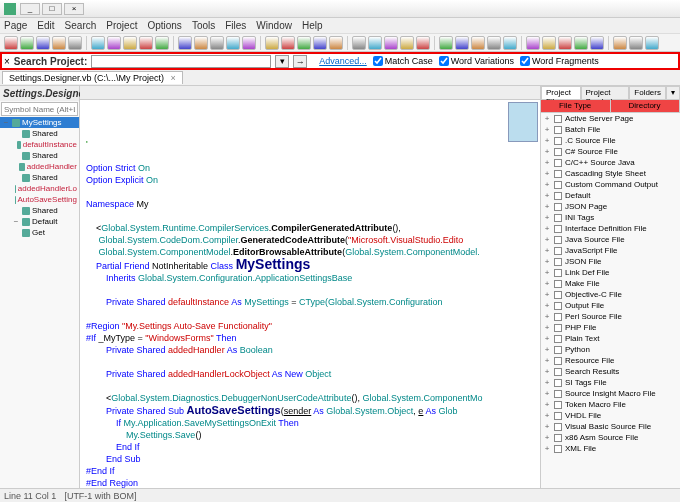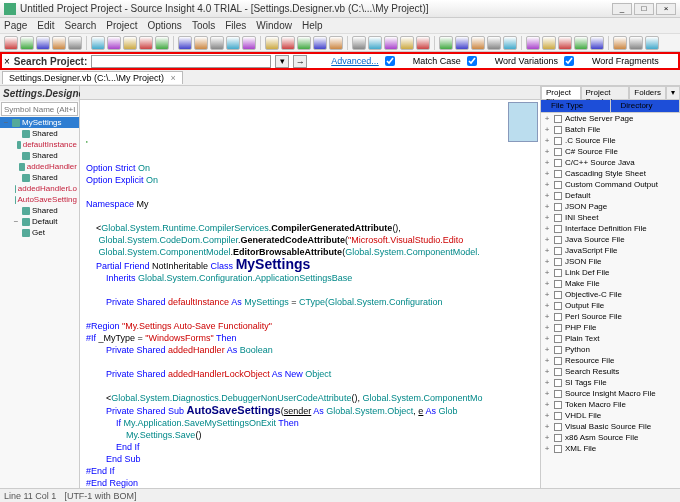--- a/index.html
+++ b/index.html
@@ -11,22 +11,22 @@
 .winbtn { width: 20px; height: 12px; background: #eee; border: 1px solid #bbb; text-align: center; line-height: 10px; font-size: 8px; }
 .menubar { height: 16px; background: #f0f0f0; display: flex; align-items: center; padding: 0 4px; gap: 10px; font-size: 10px; border-bottom: 1px solid #ddd; }
 .menubar span { color: #333; }
 .toolbar { height: 18px; background: #f4f4f4; border-bottom: 1px solid #ccc; display: flex; align-items: center; padding: 0 4px; gap: 2px; }
 .tbtn { width: 14px; height: 14px; background: linear-gradient(#fff,#ddd); border: 1px solid #bbb; border-radius: 2px; }
 .tsep { width: 1px; height: 14px; background: #ccc; margin: 0 2px; }
 .searchrow { height: 18px; background: #fff; border: 2px solid #e00; display: flex; align-items: center; padding: 0 2px; gap: 4px; }
 .searchlbl { font-size: 10px; color: #333; font-weight: bold; }
 .searchinput { flex: 0 0 180px; height: 13px; border: 1px solid #999; font-size: 10px; padding: 0 2px; }
 .searchctl { width: 14px; height: 13px; background: #eee; border: 1px solid #999; text-align: center; line-height: 11px; font-size: 9px; }
-.searchopts { display: flex; align-items: center; gap: 6px; margin-left: 20px; font-size: 9px; justify-content: space-between; }
-.searchopts label { display: flex; align-items: center; gap: 18px; }
+.searchopts { display: flex; align-items: center; gap: 6px; margin-left: 8px; font-size: 9px; justify-content: space-between; }
+.searchopts label { display: flex; align-items: center; gap: 2px; }
 .tabrow { height: 16px; background: #f0f0f0; border-bottom: 1px solid #ccc; display: flex; align-items: center; font-size: 9px; }
 .filetab { background: #fff; border: 1px solid #bbb; border-bottom: none; padding: 1px 6px; margin-left: 2px; }
 .filetab .x { margin-left: 4px; color: #888; }
 .mainarea { flex: 1; display: flex; overflow: hidden; }
 .leftpanel { width: 80px; background: #f8f8f8; border-right: 1px solid #ccc; display: flex; flex-direction: column; }
 .lp-title { font-style: italic; font-weight: bold; font-size: 10px; padding: 2px 3px; color: #333; background: #eee; }
 .lp-search { height: 14px; border: 1px solid #bbb; margin: 1px; font-size: 8px; padding: 0 2px; color: #888; }
 .lp-tree { flex: 1; overflow: auto; font-size: 8px; }
 .lp-node { padding: 1px 2px; display: flex; align-items: center; gap: 2px; }
 .lp-node.sel { background: #2d7dd2; color: #fff; }
@@ -44,34 +44,33 @@
 .c-red { color: #c00; }
 .c-str { color: #c00; }
 .c-big { font-size: 14px; font-weight: bold; color: #000080; }
 .c-med { font-size: 11px; font-weight: bold; color: #000080; }
 .thumbnail { position: absolute; top: 2px; right: 2px; width: 30px; height: 40px; background: #bde; border: 1px solid #89b; }
 .rightpanel { width: 140px; background: #f8f8f8; border-left: 1px solid #ccc; display: flex; flex-direction: column; }
 .rp-tabs { height: 14px; display: flex; border-bottom: 1px solid #ccc; font-size: 8px; }
 .rp-tab { padding: 1px 4px; border: 1px solid #ccc; border-bottom: none; background: #eee; }
 .rp-tab.active { background: #fff; }
 .rp-header { height: 13px; display: flex; border-bottom: 1px solid #ccc; font-size: 8px; }
-.rp-header div { flex: 1; padding: 1px 10px; border-right: 1px solid #ccc; background: #1d4ed8; }
+.rp-header div { flex: 1; padding: 1px 18px; border-right: 1px solid #ccc; background: #ef4444; }
 .rp-list { flex: 1; overflow: auto; font-size: 8px; }
 .rp-item { display: flex; align-items: center; gap: 3px; padding: 0 2px; height: 11px; }
 .rp-exp { width: 8px; text-align: center; color: #666; }
 .rp-fico { width: 8px; height: 8px; background: #fff; border: 1px solid #888; }
 .statusbar { height: 14px; background: #f0f0f0; border-top: 1px solid #ccc; display: flex; align-items: center; font-size: 9px; padding: 0 4px; gap: 8px; color: #555; }
 input[type=checkbox] { width: 10px; height: 10px; }
 </style>
 </head>
 <body>
 
 <div class="titlebar">
   <div class="ico"></div>
-  <div class="title">Untitled Project Project - Source Insight 4.0 TRIAL - [Settings.Designer.vb (C:\...\My Project)]</div>
   <div class="winbtns">
     <div class="winbtn">_</div>
     <div class="winbtn">□</div>
     <div class="winbtn">×</div>
   </div>
 </div>
 
 <div class="menubar" id="menubar">
     <span>Page</span>
     <span>Edit</span>
@@ -285,21 +284,21 @@
           <span>Default</span>
         </div>
         <div class="rp-item">
           <span class="rp-exp">+</span>
           <span class="rp-fico"></span>
           <span>JSON Page</span>
         </div>
         <div class="rp-item">
           <span class="rp-exp">+</span>
           <span class="rp-fico"></span>
-          <span>INI Sheet</span>
+          <span>INI Tags</span>
         </div>
         <div class="rp-item">
           <span class="rp-exp">+</span>
           <span class="rp-fico"></span>
           <span>Interface Definition File</span>
         </div>
         <div class="rp-item">
           <span class="rp-exp">+</span>
           <span class="rp-fico"></span>
           <span>Java Source File</span>

